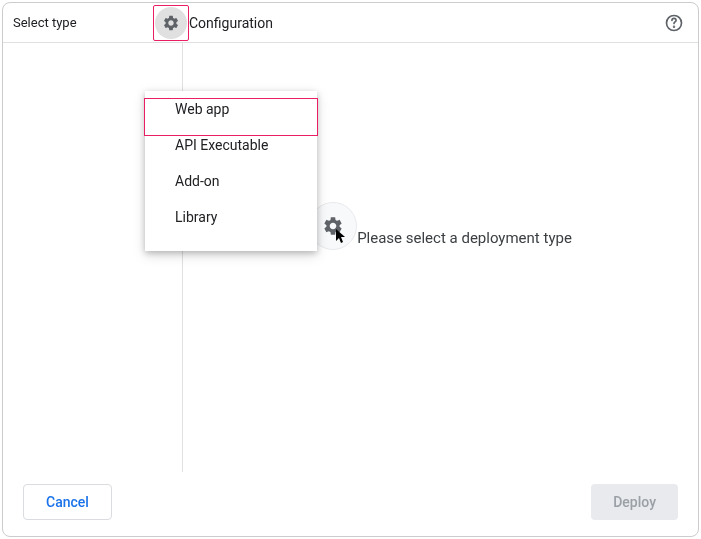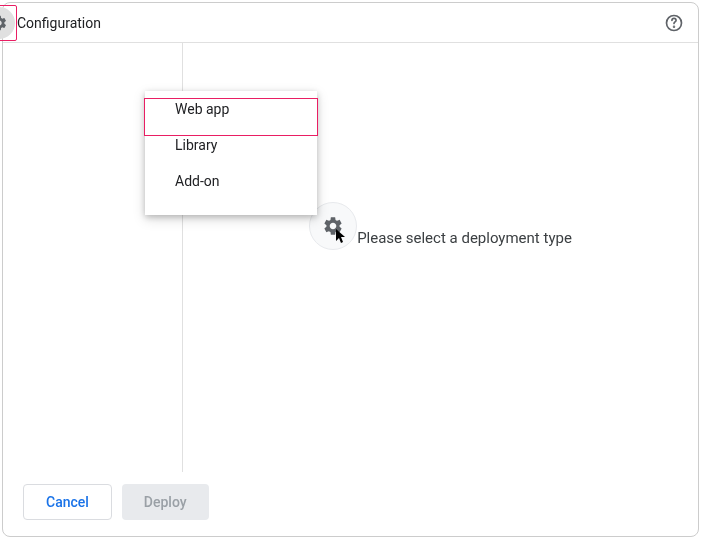--- a/index.html
+++ b/index.html
@@ -140,21 +140,21 @@
       cursor: pointer;
       text-align: right;
     }
     .menu-item.highlighted {
       border: 1px solid #e91e63;
       margin: -1px;
       height: 38px;
     }
     .footer {
       display: flex;
-      justify-content: flex-start;
+      justify-content: space-between;
       align-items: center;
       padding: 12px 20px 16px 20px;
       gap: 10px;
     }
     .btn {
       height: 36px;
       padding: 0 22px;
       border-radius: 4px;
       font-size: 14px;
       font-weight: 500;
@@ -177,20 +177,23 @@
     }
     svg { display: block; }
   </style>
 </head>
 <body>
 
 <div class="dialog">
 
 
   <div class="subheader">
+    <div class="left-col">
+      <span class="select-type-label">Select type</span>
+    </div>
     <div class="gear-button-wrapper">
       <div class="gear-button">
         <span>
           <svg width="18" height="18" viewBox="0 0 24 24" fill="#5f6368">
             <path d="M19.14,12.94c0.04-0.3,0.06-0.61,0.06-0.94c0-0.32-0.02-0.64-0.07-0.94l2.03-1.58c0.18-0.14,0.23-0.41,0.12-0.61 l-1.92-3.32c-0.12-0.22-0.37-0.29-0.59-0.22l-2.39,0.96c-0.5-0.38-1.03-0.7-1.62-0.94L14.4,2.81c-0.04-0.24-0.24-0.41-0.48-0.41 h-3.84c-0.24,0-0.43,0.17-0.47,0.41L9.25,5.35C8.66,5.59,8.12,5.92,7.63,6.29L5.24,5.33c-0.22-0.08-0.47,0-0.59,0.22L2.74,8.87 C2.62,9.08,2.66,9.34,2.86,9.48l2.03,1.58C4.84,11.36,4.8,11.69,4.8,12s0.02,0.64,0.07,0.94l-2.03,1.58 c-0.18,0.14-0.23,0.41-0.12,0.61l1.92,3.32c0.12,0.22,0.37,0.29,0.59,0.22l2.39-0.96c0.5,0.38,1.03,0.7,1.62,0.94l0.36,2.54 c0.05,0.24,0.24,0.41,0.48,0.41h3.84c0.24,0,0.44-0.17,0.47-0.41l0.36-2.54c0.59-0.24,1.13-0.56,1.62-0.94l2.39,0.96 c0.22,0.08,0.47,0,0.59-0.22l1.92-3.32c0.12-0.22,0.07-0.47-0.12-0.61L19.14,12.94z M12,15.6c-1.98,0-3.6-1.62-3.6-3.6 s1.62-3.6,3.6-3.6s3.6,1.62,3.6,3.6S13.98,15.6,12,15.6z"></path>
           </svg>
         </span>
       </div>
     </div>
     <span class="config-label">Configuration</span>
@@ -227,20 +230,23 @@
   <div class="footer">
     <button class="btn btn-cancel">Cancel</button>
     <button class="btn btn-deploy" disabled="">Deploy</button>
   </div>
 
   <div class="dropdown-menu">
     <div class="menu-item highlighted">
       <span>Web app</span>
     </div>
     <div class="menu-item">
-      <span>Library</span>
+      <span>API Executable</span>
     </div>
     <div class="menu-item">
       <span>Add-on</span>
     </div>
+    <div class="menu-item">
+      <span>Library</span>
+    </div>
   </div>
 
 </div>
 
 </body></html>

